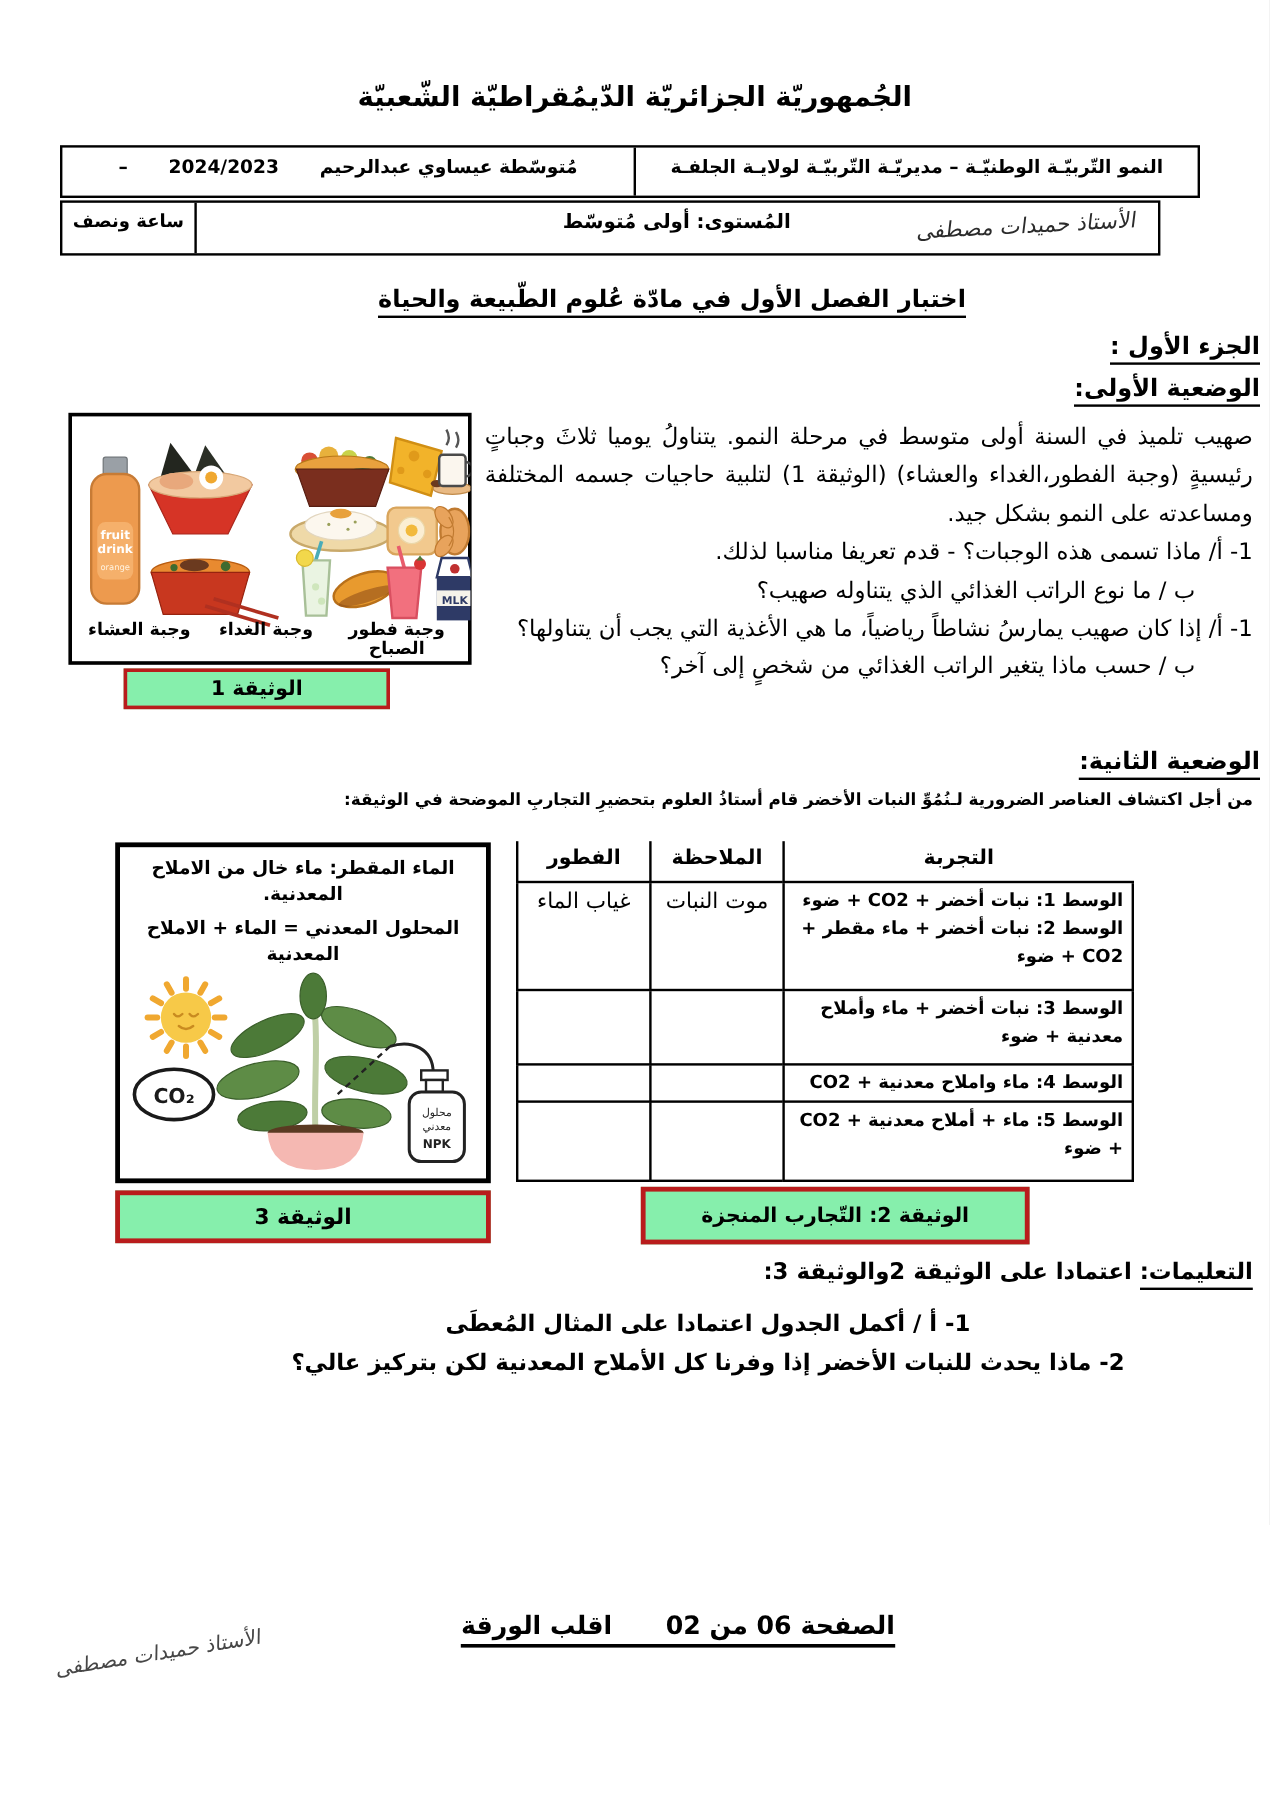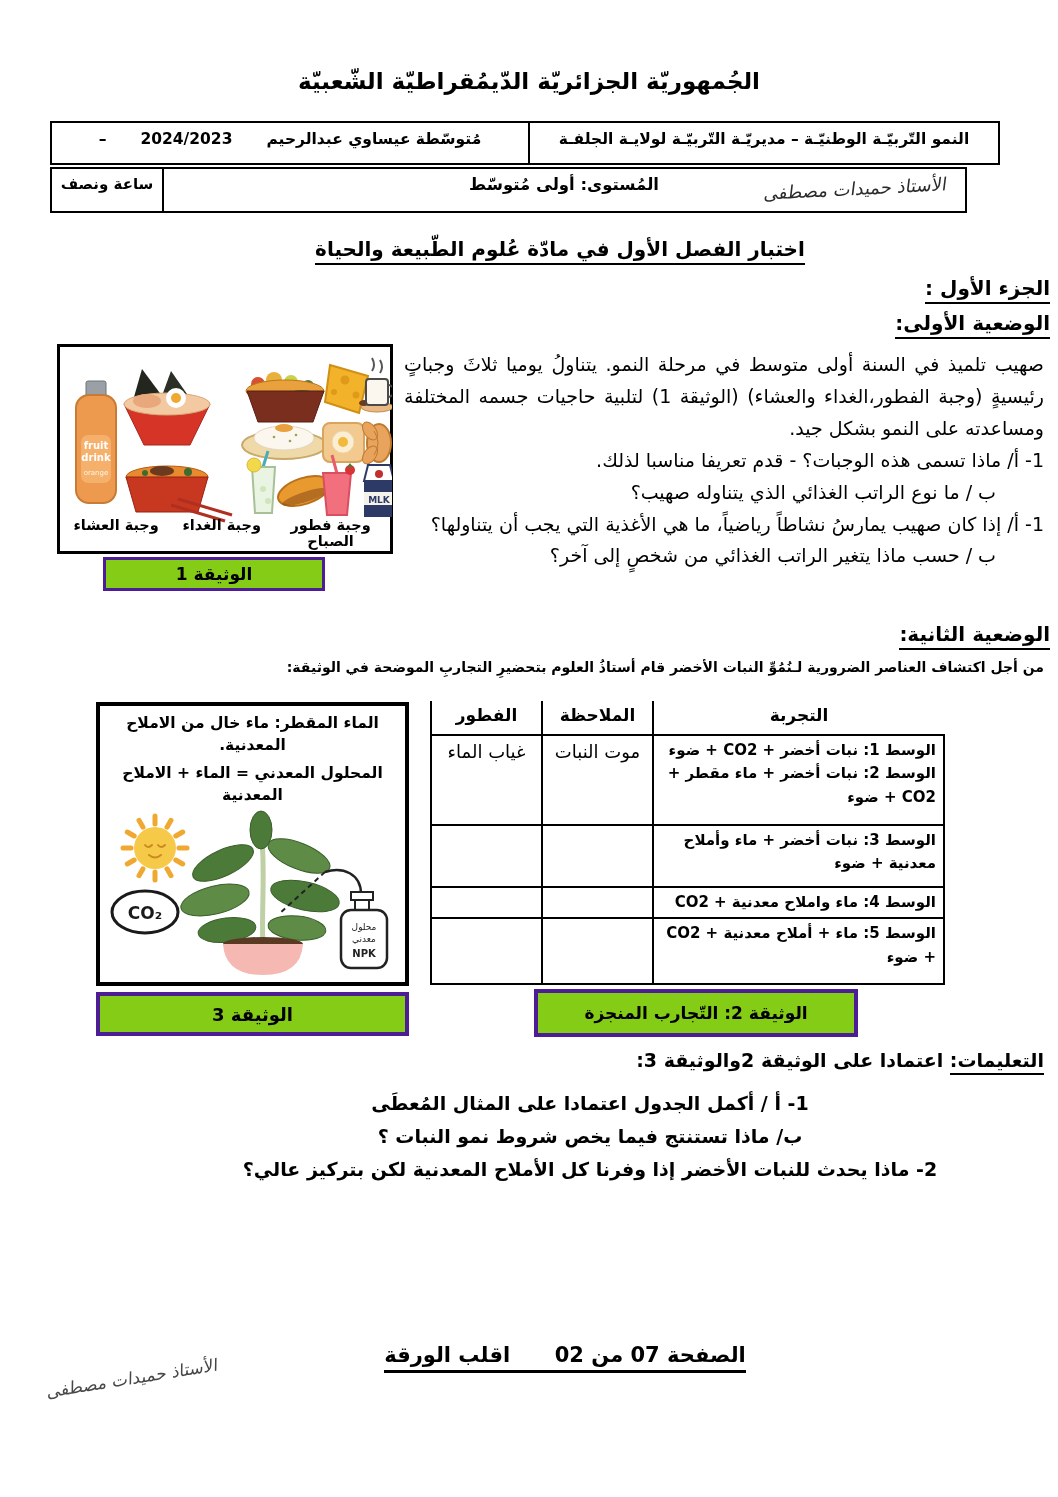--- a/index.html
+++ b/index.html
@@ -33,21 +33,21 @@
   .textblock{top:349px;right:14px;width:640px;font-size:19px;line-height:1.68;text-align:right;}
   .textblock .par{text-align:justify;text-align-last:right;}
   .indent{padding-right:48px;}
 
   
   .fig1{top:344px;left:57px;width:336px;height:210px;border:3px solid #000;box-sizing:border-box;background:#fff;}
   .fig1 svg{position:absolute;top:2px;left:2px;}
   .fig1-labels{position:absolute;bottom:2px;left:0;width:100%;display:flex;font-weight:bold;font-size:14.5px;}
   .fig1-labels span{display:block;text-align:center;}
   .fl-b{width:36%;} .fl-l{width:30%;} .fl-d{width:34%;}
-  .cap{border:3px solid #4c1d95;box-sizing:border-box;text-align:center;font-weight:bold;background:#84cc16;}
+  .cap{border:3px solid #b91c1c;box-sizing:border-box;text-align:center;font-weight:bold;background:#86efac;}
   .cap1{top:557px;left:103px;width:222px;height:34px;font-size:17px;line-height:28px;}
   .intro2{top:659px;right:14px;width:1004px;font-size:14px;font-weight:bold;white-space:nowrap;text-align:right;}
 
   
   .fig3{top:702px;left:96px;width:313px;height:284px;border:4px solid #000;box-sizing:border-box;background:#fff;}
   .fig3 .note{padding:6px 8px 0 8px;text-align:center;font-weight:bold;font-size:15.5px;line-height:1.42;}
   .fig3 svg{display:block;margin:2px auto 0 auto;}
   .cap3{top:992px;left:96px;width:313px;height:44px;font-size:18px;line-height:38px;border-width:4px;}
 
   
@@ -319,26 +319,25 @@
     </tr>
   </tbody>
     </table>
   <div class="abs cap cap2">الوثيقة 2: التّجارب المنجزة</div>
 
   <div class="abs instr-head">
     <span class="lbl">التعليمات:</span><span> اعتمادا على الوثيقة 2والوثيقة 3:</span>
   </div>
   <div class="abs instr-lines">
     <div>1- أ / أكمل الجدول اعتمادا على المثال المُعطَى</div>
-    <div>ب/ ماذا تستنتج فيما يخص شروط نمو النبات ؟</div>
     <div>2- ماذا يحدث للنبات الأخضر إذا وفرنا كل الأملاح المعدنية لكن بتركيز عالي؟</div>
   </div>
 
   <div class="abs footer">
     <span class="ul3">
-      <span>الصفحة 07 من 02</span>
+      <span>الصفحة 06 من 02</span>
       <span style="display:inline-block;width:30px;"></span>
       <span>اقلب الورقة</span>
     </span>
   </div>
   <div class="abs signature">الأستاذ حميدات مصطفى</div>
 
 </div>
 
 </body></html>

